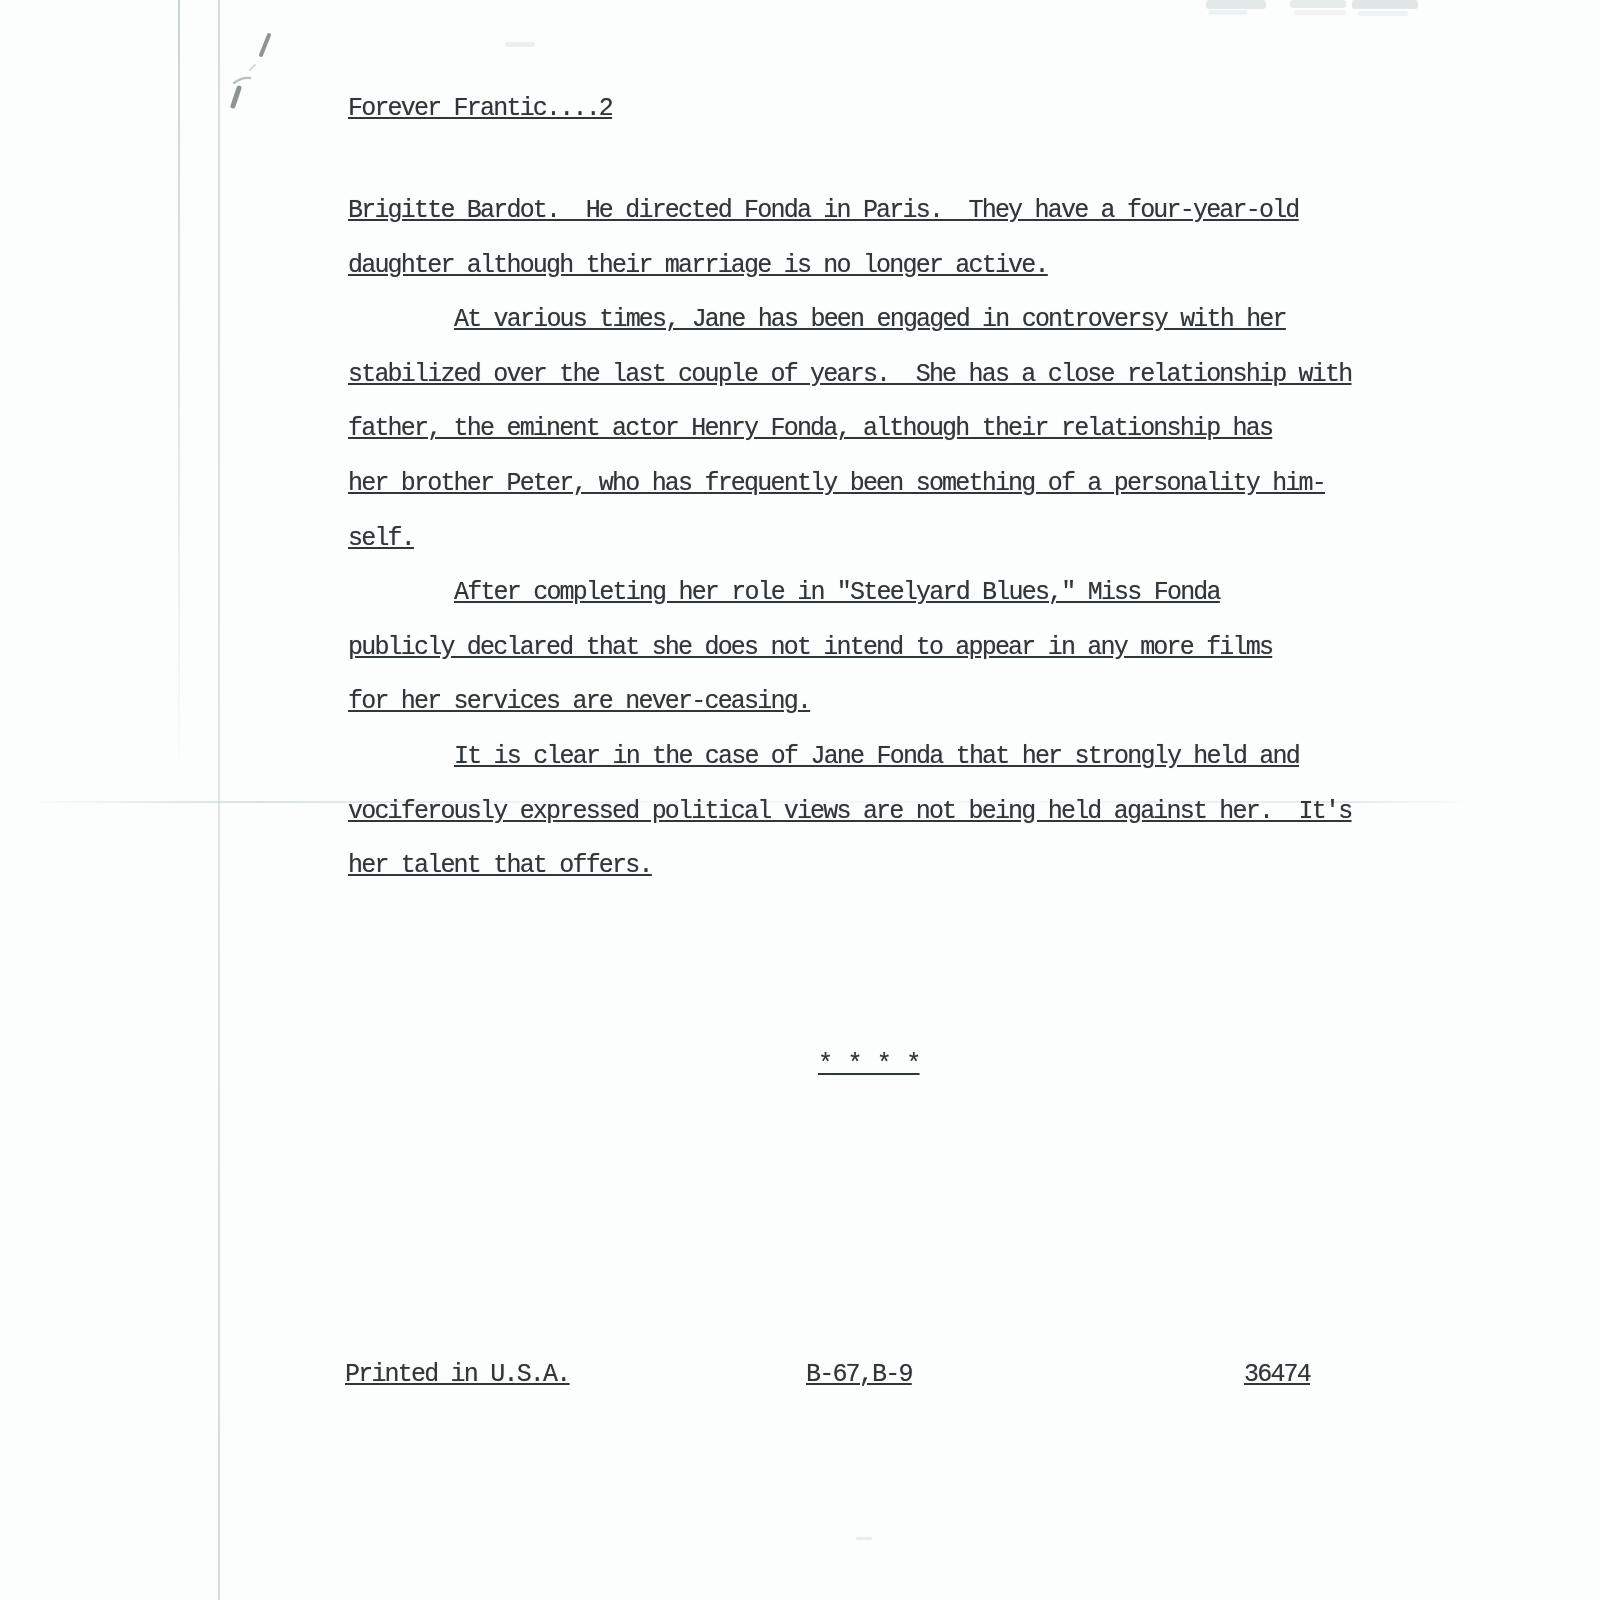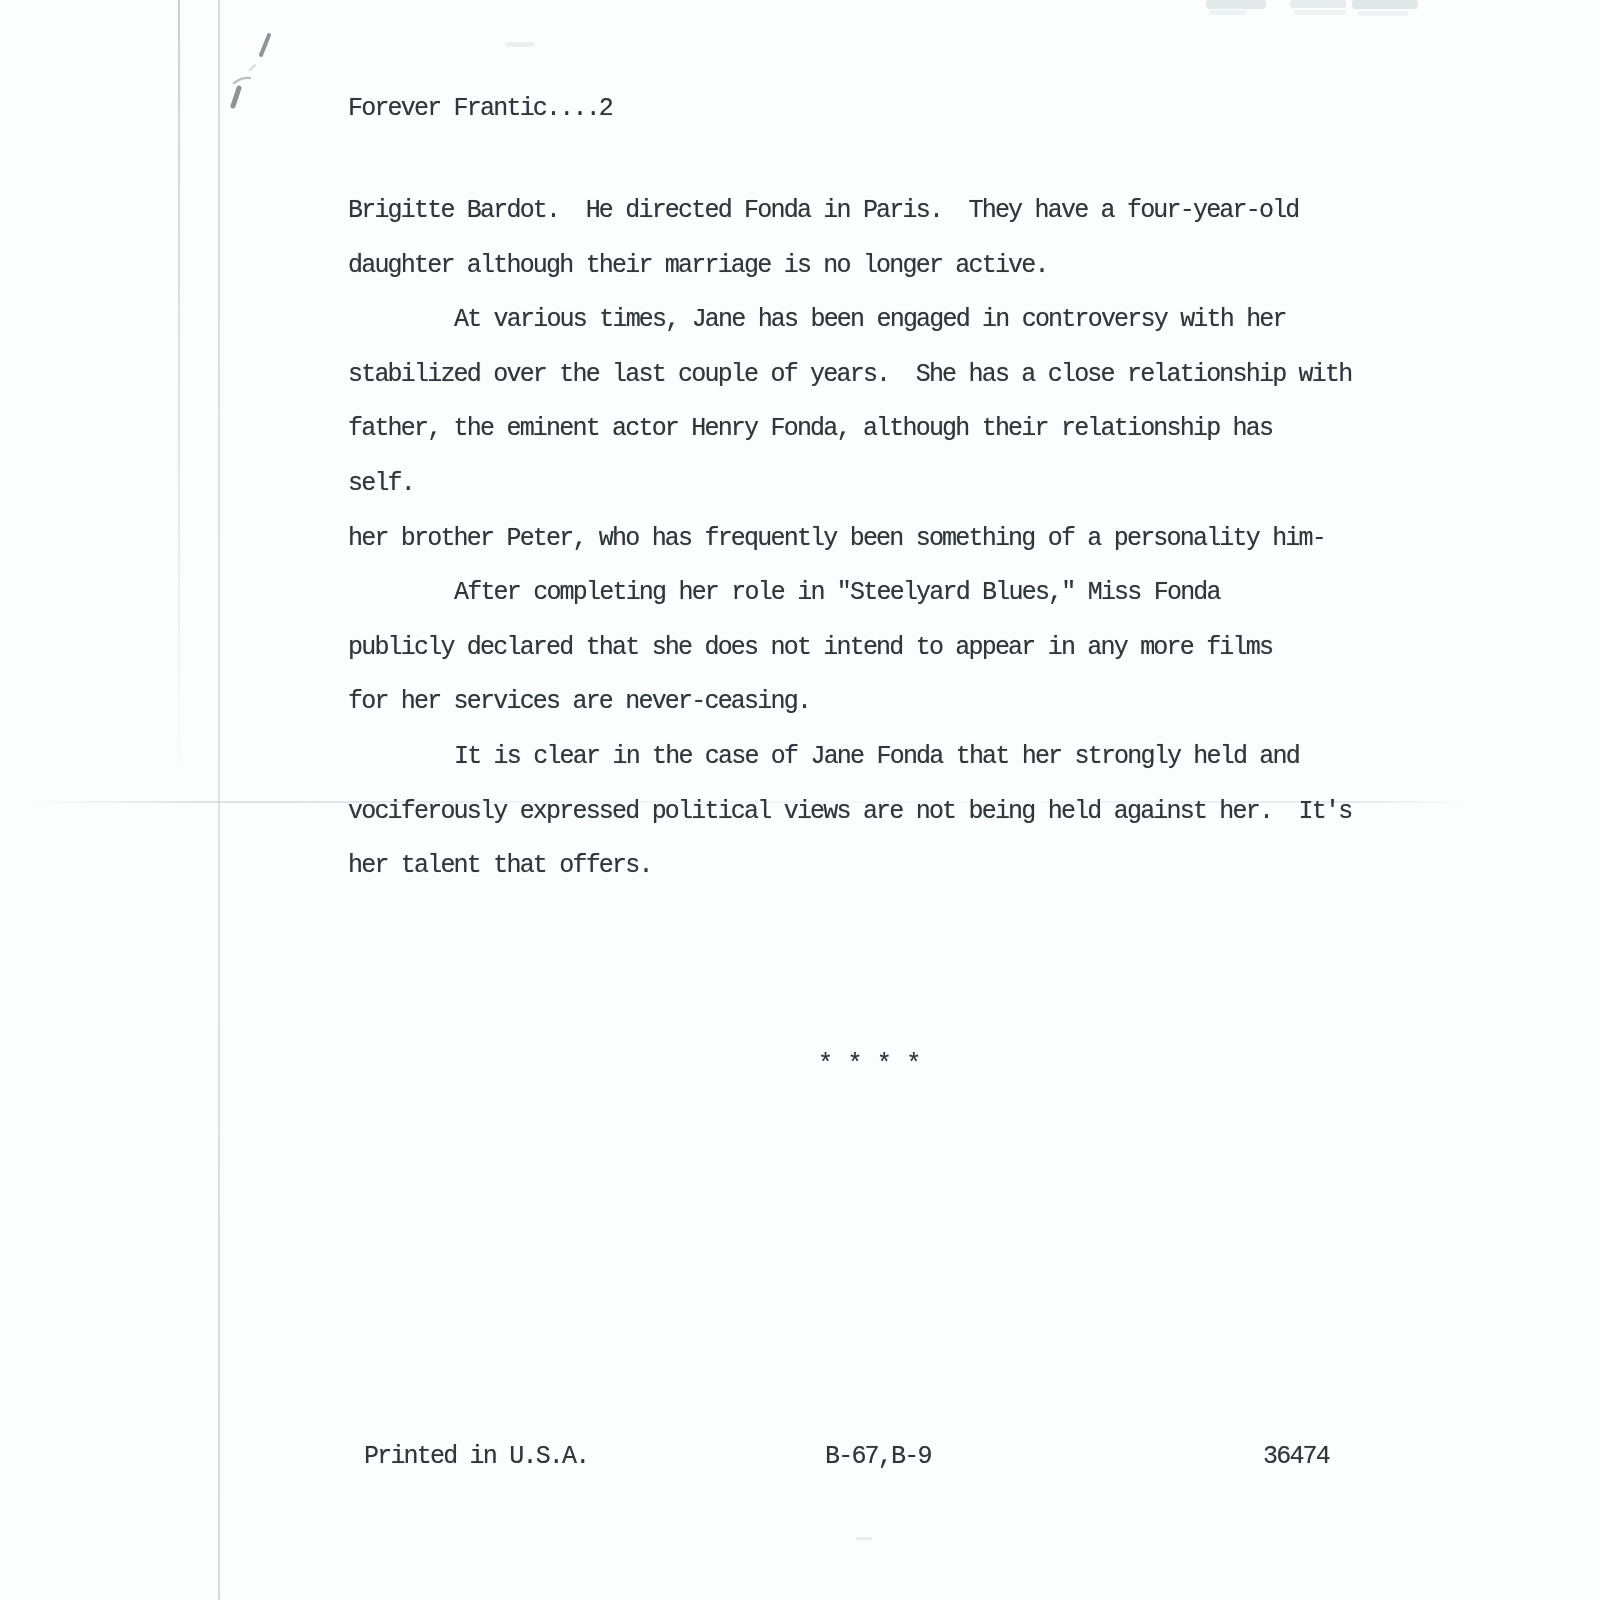--- a/index.html
+++ b/index.html
@@ -47,41 +47,42 @@
   .sm5{left:1352px;top:0;width:66px;height:9px;background:rgba(203,214,213,.55);}
   .sm6{left:1358px;top:11px;width:50px;height:5px;background:rgba(221,229,228,.45);}
   .sm-head{left:505px;top:42px;width:30px;height:5px;background:rgba(214,223,222,.45);}
   .sm-bottom{left:856px;top:1537px;width:16px;height:3px;background:rgba(209,218,217,.45);}
   .pen-mark{position:absolute;left:222px;top:28px;}
   
   .typed{
     font-size:25px;
     letter-spacing:-1.8px;
     text-shadow:0 0 .7px rgba(48,55,58,.55);
+    text-decoration:underline;
   }
   .header{
     position:absolute;left:348px;top:82px;
     height:54px;line-height:54px;white-space:pre;
   }
   .body-block{
     position:absolute;left:348px;top:184px;width:1060px;
   }
   .line{
     white-space:pre;
     height:54.6px;line-height:54.6px;
   }
   .line.indent{padding-left:106px;}
   .separator{
     position:absolute;left:818px;top:1038px;
     height:54px;line-height:54px;white-space:pre;
     word-spacing:3px;
   }
   .footer-item{
-    position:absolute;top:1430px;
-    height:54px;line-height:54px;white-space:pre;margin-left:19px;
+    position:absolute;top:1348px;
+    height:54px;line-height:54px;white-space:pre;
   }
   .footer-left{left:345px;}
   .footer-center{left:806px;}
   .footer-right{left:1244px;}
 </style>
 </head>
 <body>
 
 <div class="page">
 
@@ -105,22 +106,22 @@
   </svg>
 
   <div class="typed header">Forever Frantic....2</div>
 
   <div class="typed body-block" id="body-lines">
       <div class="line">Brigitte Bardot.  He directed Fonda in Paris.  They have a four-year-old</div>
       <div class="line">daughter although their marriage is no longer active.</div>
       <div class="line indent">At various times, Jane has been engaged in controversy with her</div>
       <div class="line">stabilized over the last couple of years.  She has a close relationship with</div>
       <div class="line">father, the eminent actor Henry Fonda, although their relationship has</div>
+      <div class="line">her brother Peter, who has frequently been something of a personality him-</div>
       <div class="line">self.</div>
-      <div class="line">her brother Peter, who has frequently been something of a personality him-</div>
       <div class="line indent">After completing her role in "Steelyard Blues," Miss Fonda</div>
       <div class="line">publicly declared that she does not intend to appear in any more films</div>
       <div class="line">for her services are never-ceasing.</div>
       <div class="line indent">It is clear in the case of Jane Fonda that her strongly held and</div>
       <div class="line">vociferously expressed political views are not being held against her.  It's</div>
       <div class="line">her talent that offers.</div>
     </div>
 
   <div class="typed separator">* * * *</div>
 

